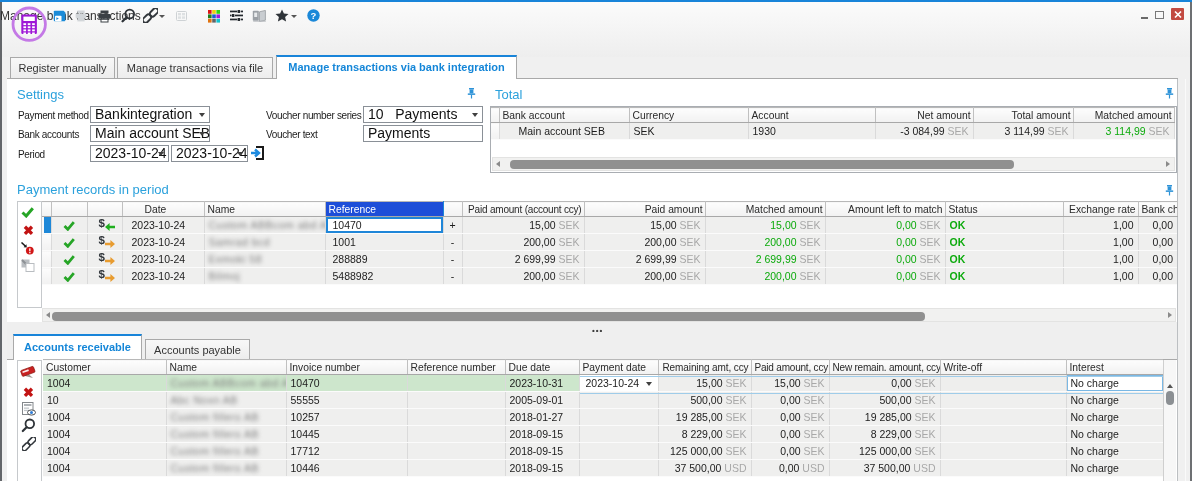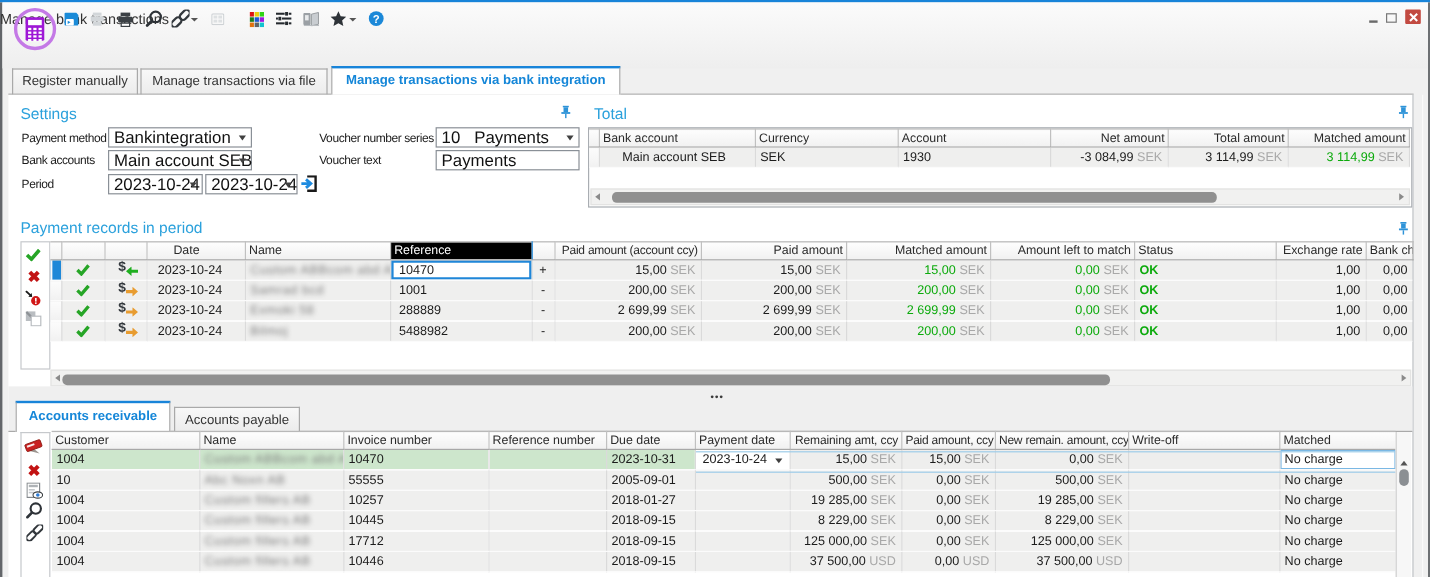--- a/index.html
+++ b/index.html
@@ -261,21 +261,21 @@
         <col style="width:75px">
         <col style="width:39px">
       </colgroup>
 <tbody>
         <tr>
           <th></th>
           <th></th>
           <th></th>
           <th style="padding-left:22px">Date</th>
           <th>Name</th>
-          <th style="background:#000000;color:#fff;border-right-color:#1d86d6">Reference</th>
+          <th style="background:#1d4ed8;color:#fff;border-right-color:#1d86d6">Reference</th>
           <th></th>
           <th class="r" style="font-size:10px;letter-spacing:-0.2px">Paid amount (account ccy)</th>
           <th class="r">Paid amount</th>
           <th class="r">Matched amount</th>
           <th class="r">Amount left to match</th>
           <th>Status</th>
           <th class="r">Exchange rate</th>
           <th>Bank ch</th>
         </tr>
 <tr>
@@ -419,21 +419,21 @@
           <th>Customer</th>
           <th>Name</th>
           <th>Invoice number</th>
           <th>Reference number</th>
           <th>Due date</th>
           <th>Payment date</th>
           <th class="r" style="font-size:10px;letter-spacing:-0.1px">Remaining amt, ccy</th>
           <th class="r" style="font-size:10px;letter-spacing:-0.2px">Paid amount, ccy</th>
           <th class="r" style="font-size:10px;letter-spacing:-0.2px">New remain. amount, ccy</th>
           <th>Write-off</th>
-          <th style="border-right:none">Matched</th>
+          <th style="border-right:none">Interest</th>
         </tr>
 <tr>
  <td class="g">1004</td>
           <td class="g"><span class="bl">Custom ABBcom abd AB</span></td>
           <td class="g">10470</td>
           <td class="g"></td>
           <td class="g">2023-10-31</td>
  <td style="background:#fff;padding:0">
             <div style="position:relative;width:100%;height:100%">
               <span style="position:absolute;left:6px;top:2px">2023-10-24</span>

